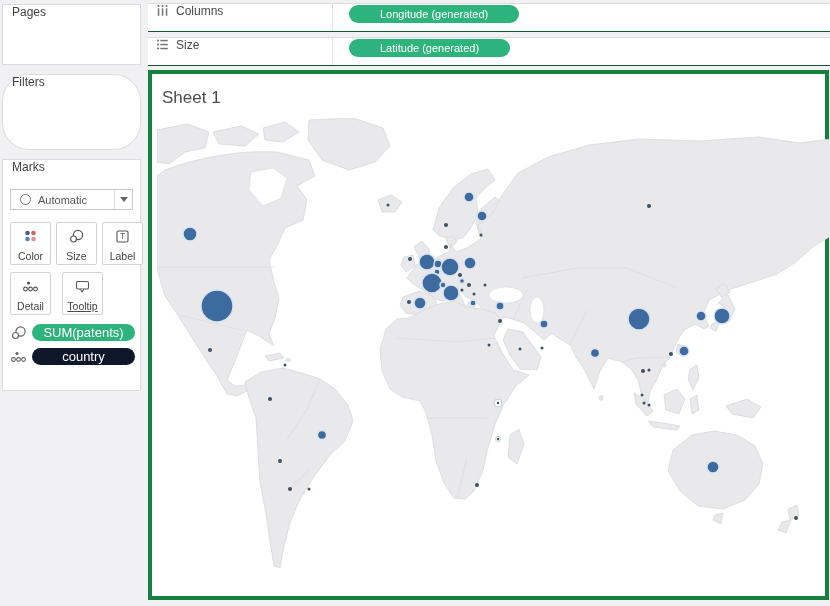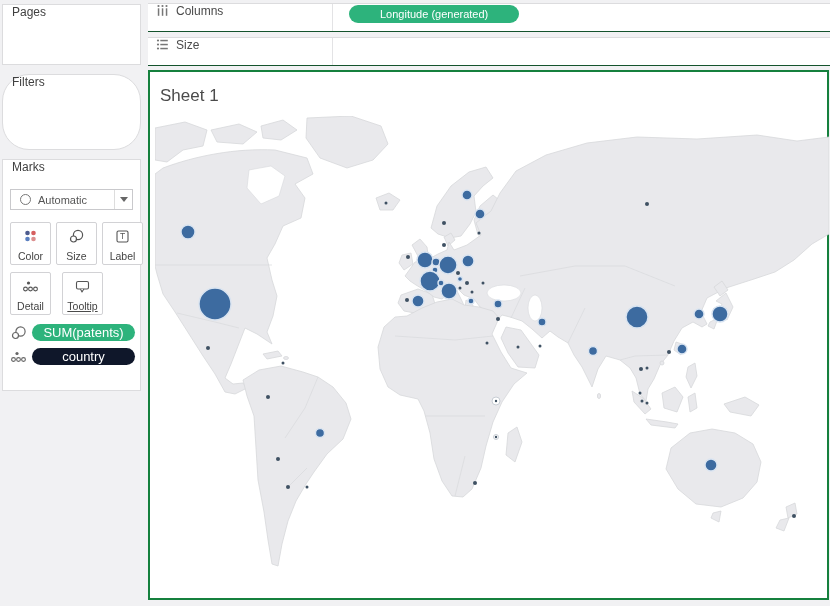--- a/index.html
+++ b/index.html
@@ -36,21 +36,21 @@
   .shelf{position:absolute;left:148px;right:0;height:27px;background:#fff;border-top:1px solid #dcdcde;border-bottom:1px solid #14532d;display:flex;}
   .shelf-cols{top:3px;} .shelf-rows{top:37px;}
   .shelf-ico{margin:0 7px 0 8px;flex:0 0 auto;}
   .shelf-label{font-size:12px;color:#4a4a4a;width:46px;}
   .shelf-divider{width:1px;align-self:stretch;background:#e3e3e5;margin-left:110px;}
   .shelf-cols .shelf-divider{margin-left:110px;}
   .sp-wrap{margin-left:16px;}
   .shelf-pill{display:inline-block;height:18px;line-height:18px;border-radius:9px;color:#fff;font-size:11px;padding:0 31px;}
 
   
-  .sheet{position:absolute;left:148px;top:70px;width:681px;height:530px;background:#fff;border:2px solid #15803d;box-sizing:border-box;padding-left:20px;}
+  .sheet{position:absolute;left:148px;top:70px;width:681px;height:530px;background:#fff;border:4px solid #15803d;box-sizing:border-box;padding-left:20px;}
   .sheet-title{position:absolute;left:10px;top:14px;font-size:17px;color:#4b4b4b;font-weight:400;}
   .mapwrap{position:absolute;left:5px;top:44px;width:674px;height:478px;}
 </style>
 </head>
 <body>
 
 <div class="app">
 
   <div class="card card-pages">
     <div class="card-title">Pages</div>
@@ -147,20 +147,21 @@
     <svg class="shelf-ico" width="13" height="13" viewBox="0 0 13 13">
       <circle cx="2" cy="2.5" r="1.1" fill="#777"></circle>
         <circle cx="2" cy="6.5" r="1.1" fill="#777"></circle>
         <circle cx="2" cy="10.5" r="1.1" fill="#777"></circle>
       <rect x="4.3" y="1.8" width="7.5" height="1.5" fill="#777"></rect>
         <rect x="4.3" y="5.8" width="7.5" height="1.5" fill="#777"></rect>
         <rect x="4.3" y="9.8" width="7.5" height="1.5" fill="#777"></rect>
     </svg>
     <span class="shelf-label">Size</span>
     <span class="shelf-divider"></span>
+    <span class="sp-wrap"><span class="shelf-pill" style="background: rgb(45, 179, 124);">Latitude (generated)</span></span>
   </div>
 
   <div class="sheet">
     <div class="sheet-title">Sheet 1</div>
 
     <div class="mapwrap">
       <svg width="674" height="478" viewBox="0 0 674 478">
         <g fill="#e9e9ec" stroke="#d7d8db" stroke-width="0.8" stroke-linejoin="round">
           <path d="M0,12 L30,6 L52,14 L48,30 L28,34 L12,46 L0,44 Z"></path>
           <path d="M8,52 C40,40 80,32 120,34 L152,42 L158,58 L140,68 L150,82 L146,102 L128,110 L120,128 L112,142 L117,164 L122,180 L118,200 L112,216 L117,228 L102,218 L90,212 L83,230 L76,248 L70,262 L78,268 L88,267 L92,272 L80,278 L70,276 L60,258 L48,240 L34,218 L20,196 L8,178 L2,158 L0,150 L0,58 Z"></path>

